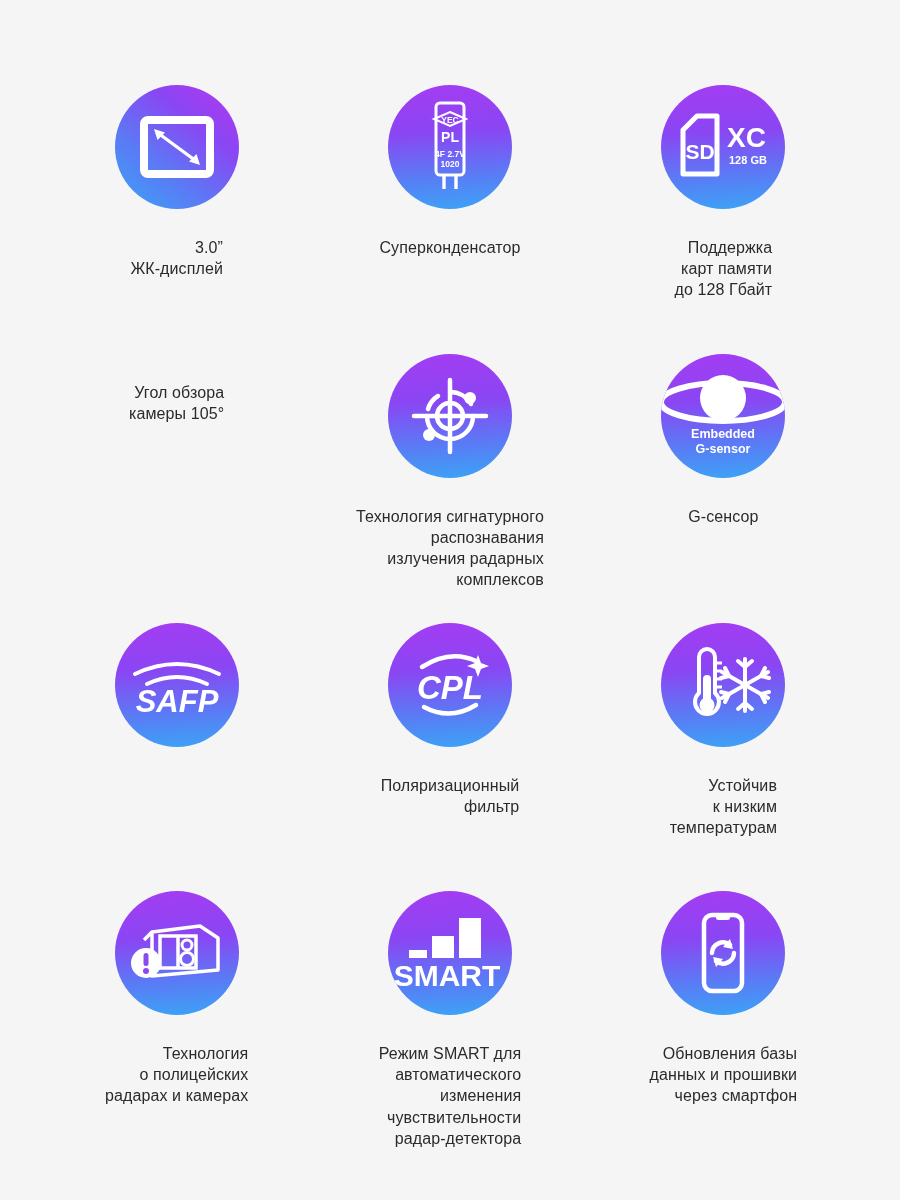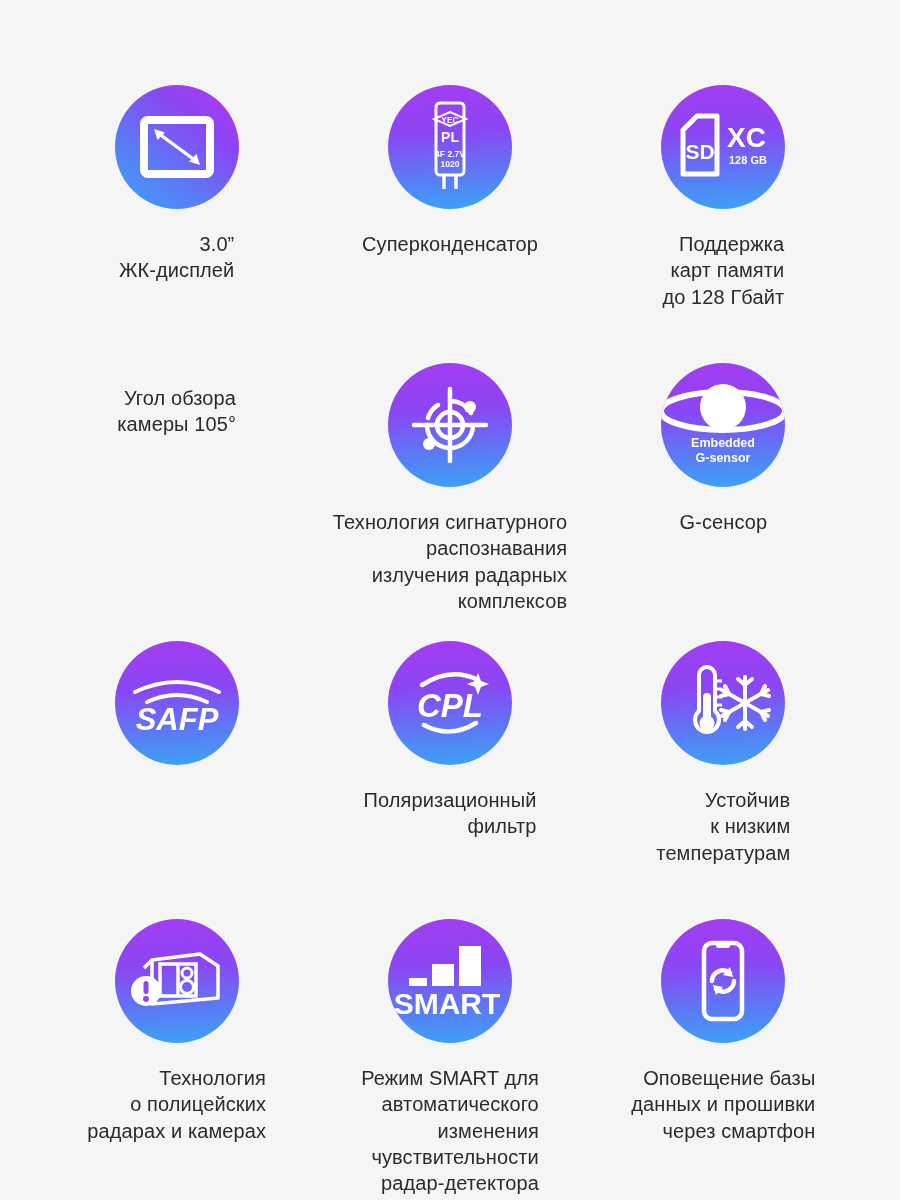--- a/index.html
+++ b/index.html
@@ -34,22 +34,22 @@
     border-radius: 50%;
     background: linear-gradient(177deg, #a43cf2 0%, #8a46f3 38%, #5a7bf5 72%, #3ba4f6 100%);
     display: flex; align-items: center; justify-content: center;
     position: relative;
     flex: 0 0 auto;
   }
   .badge.diag {
     background: linear-gradient(38deg, #3ba4f6 0%, #5a7bf5 34%, #8a46f3 68%, #b637ef 100%);
   }
   .cap {
-    margin-top: 22px;
-    font-size: 20px;
+    margin-top: 28px;
+    font-size: 16px;
     line-height: 1.32;
     color: #2b2b2e;
     letter-spacing: 0.1px;
     max-width: 270px;
     white-space: pre-line;
   }
   svg { display: block; overflow: visible; }
 
   
 </style>
@@ -235,19 +235,19 @@
       <div class="badge">
         <svg width="62" height="80" viewBox="0 0 62 80" fill="none">
           <rect x="12" y="2" width="38" height="76" rx="8" stroke="#ffffff" stroke-width="4.5" fill="none"></rect>
           <rect x="24" y="2" width="14" height="5" rx="2.5" fill="#ffffff"></rect>
           <path d="M20 40 a11 11 0 0 1 18 -8" stroke="#ffffff" stroke-width="4.5" fill="none" stroke-linecap="round"></path>
           <path d="M42 40 a11 11 0 0 1 -18 8" stroke="#ffffff" stroke-width="4.5" fill="none" stroke-linecap="round"></path>
           <polygon points="38,26 41,36 31,34" fill="#ffffff"></polygon>
           <polygon points="24,54 21,44 31,46" fill="#ffffff"></polygon>
         </svg>
       </div>
-      <div class="cap">Оповещение базы
+      <div class="cap">Обновления базы
 данных и прошивки
 через смартфон</div>
     </div>
 
   </div>
 </div>
 
 </body></html>

